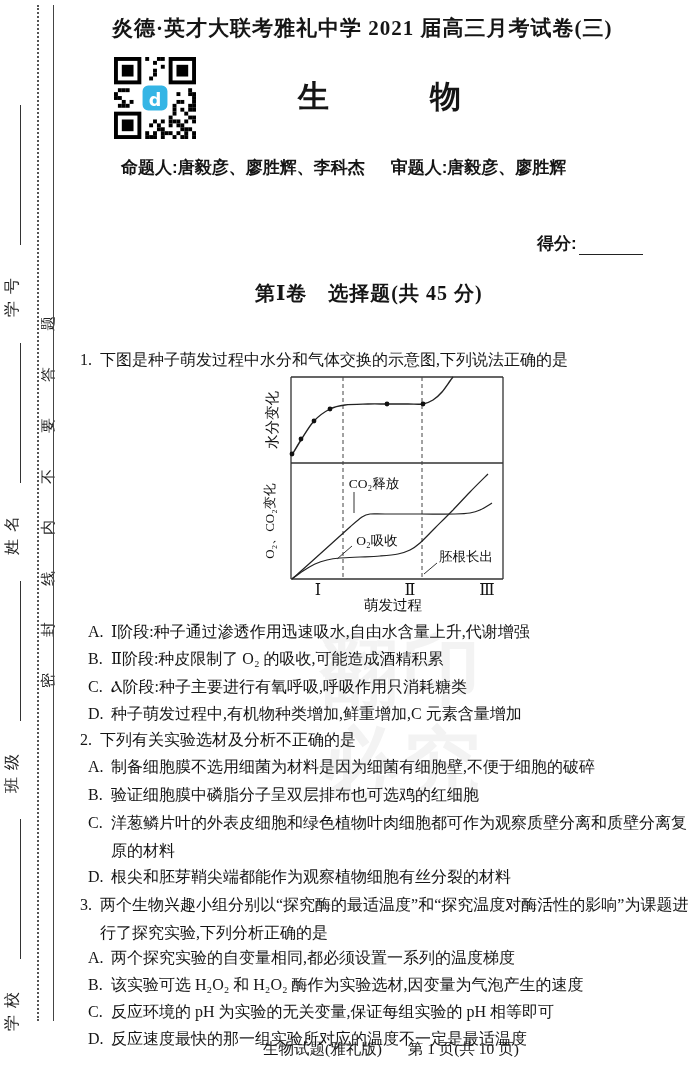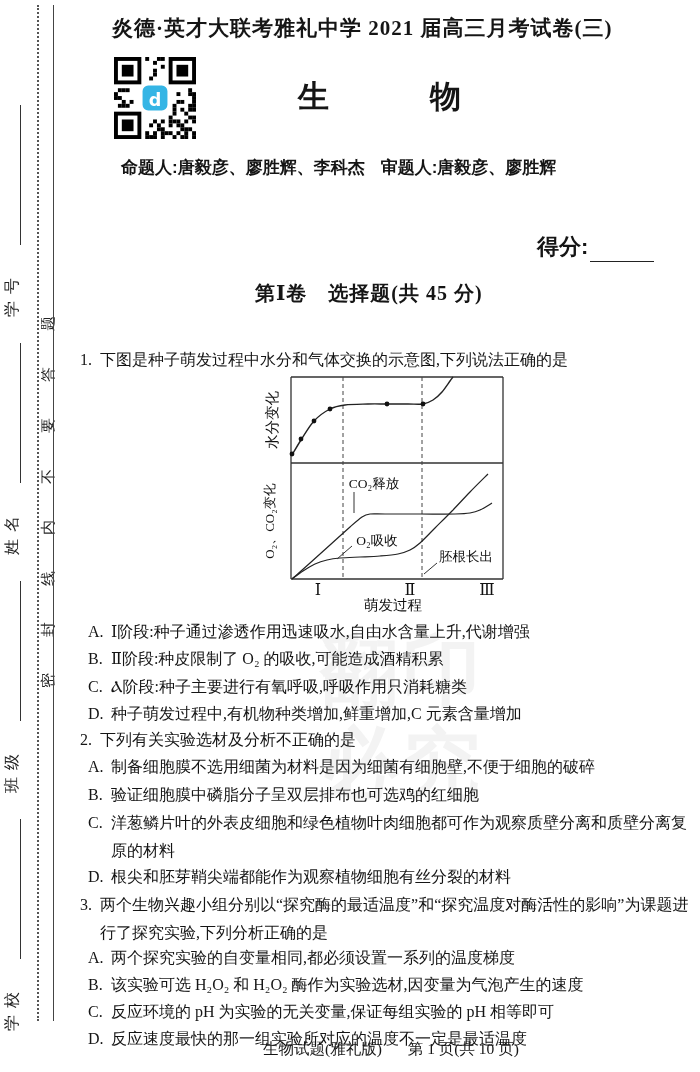--- a/index.html
+++ b/index.html
@@ -16,23 +16,23 @@
       transform:rotate(-90deg);transform-origin:0 0;display:flex;align-items:flex-end;
       justify-content:space-between;font-size:16px;color:#222;}
   .seal-fields .lbl{letter-spacing:7px;flex:none;line-height:18px;}
   .seal-fields .blank{flex:1;max-width:140px;border-bottom:1.3px solid #333;height:14px;margin:0 4px;}
   .seal-warning{position:absolute;left:39px;top:702px;width:400px;height:16px;
       transform:rotate(-90deg);transform-origin:0 0;font-size:15px;letter-spacing:36px;
       color:#222;padding-left:14px;white-space:nowrap;}
   
   .title{left:104px;top:14px;font-size:21px;letter-spacing:1px;margin-left:8px;}
   .subject{left:298px;top:76px;font-size:31px;letter-spacing:2px;}
-  .setters{left:121px;top:156px;font-size:17px;display:flex;gap:16px;font-family:"Liberation Sans","DejaVu Sans",sans-serif;}
+  .setters{left:121px;top:156px;font-size:17px;display:flex;gap:26px;font-family:"Liberation Sans","DejaVu Sans",sans-serif;}
   .intro{left:100px;top:196px;font-size:15.5px;}
-  .score{left:537px;top:232px;font-size:22px;display:flex;align-items:flex-end;font-family:Liberation Sans, sans-serif;}
+  .score{left:537px;top:232px;font-size:17px;display:flex;align-items:flex-end;font-family:Liberation Sans, sans-serif;}
   .score .blank{display:inline-block;width:64px;height:16px;border-bottom:1.5px solid #222;margin-left:2px;}
   .sec-head{left:255px;top:280px;font-size:20px;letter-spacing:1px;text-align:center;}
   .type-head{left:78px;top:322px;font-size:16px;}
   
   .qrow{position:absolute;display:flex;font-size:16px;line-height:22px;}
   .qrow .num{flex:none;width:20px;}
   .qrow .txt{flex:1;}
   .opt{position:absolute;display:flex;font-size:16px;line-height:22px;}
   .opt .lab{flex:none;width:23px;}
   .opt .txt{flex:1;}

